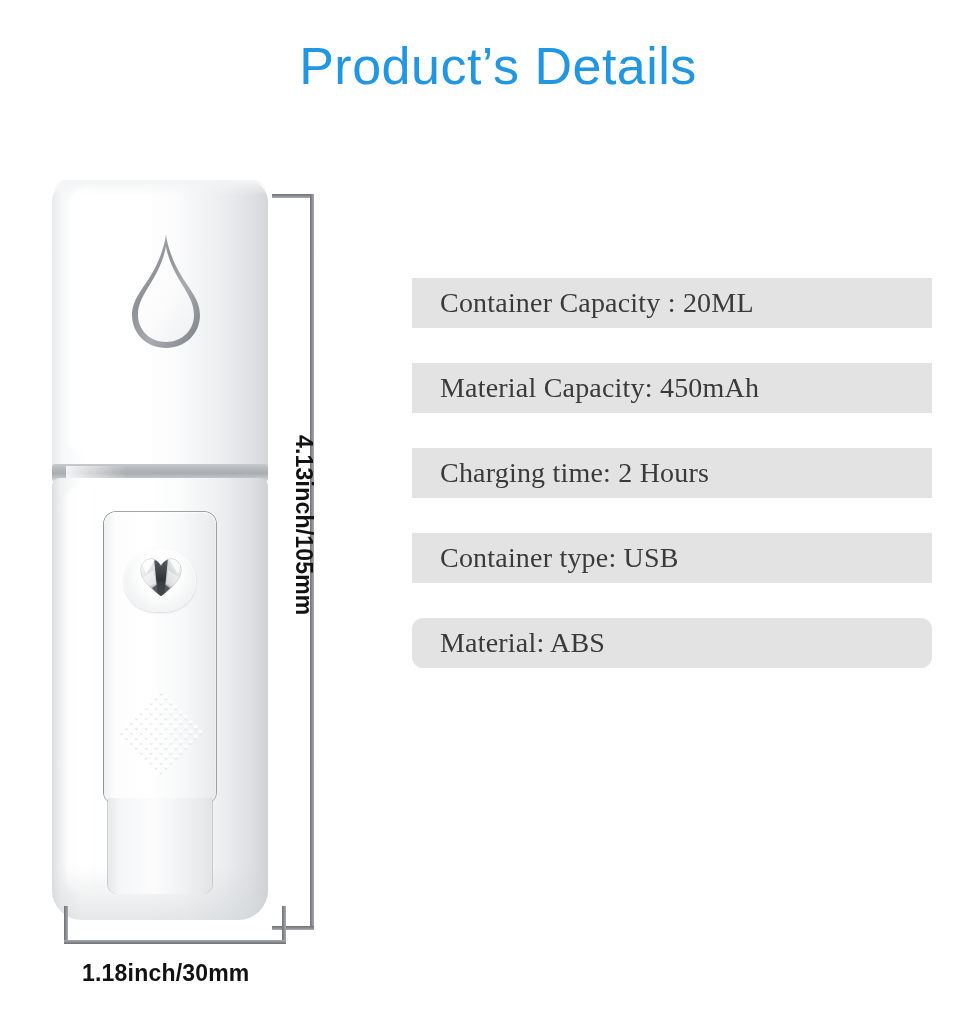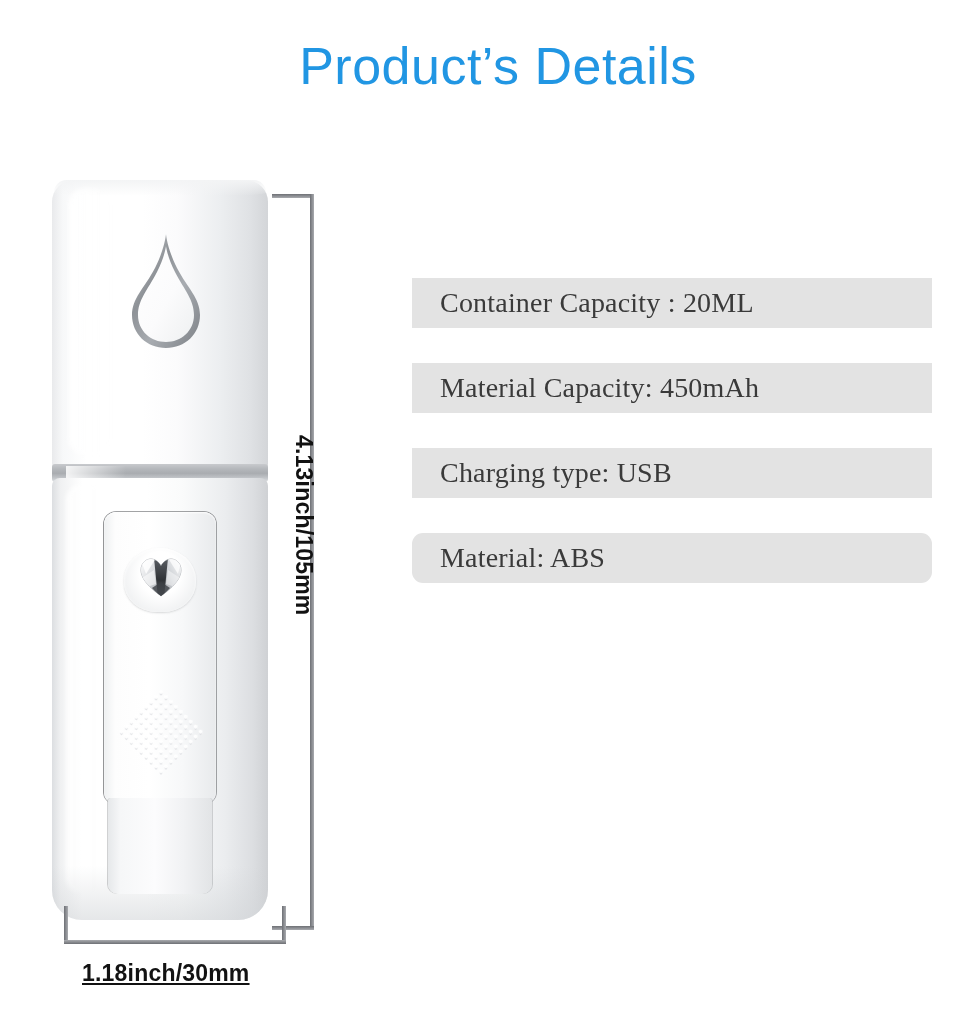--- a/index.html
+++ b/index.html
@@ -252,21 +252,20 @@
   }
   .dim-h-label{
     position:absolute;
     left:30px; top:780px;
     font-family:"Liberation Sans", sans-serif;
     font-weight:bold;
     font-size:23px;
     letter-spacing:0.2px;
     color:#121212;
     white-space:nowrap;
-    text-decoration:underline;
   }
 
   
   .spec-list{
     position:absolute;
     left:412px; top:278px;
     width:520px;
   }
   .spec-row{
     width:520px;
@@ -390,20 +389,23 @@
   </div>
 
   <div class="spec-list">
     <div class="spec-row">
       <span class="spec-text">Container Capacity : 20ML</span>
     </div>
     <div class="spec-row">
       <span class="spec-text">Material Capacity: 450mAh</span>
     </div>
     <div class="spec-row">
-      <span class="spec-text">Charging type: USB</span>
+      <span class="spec-text">Charging time: 2 Hours</span>
+    </div>
+    <div class="spec-row">
+      <span class="spec-text">Container type: USB</span>
     </div>
     <div class="spec-row">
       <span class="spec-text">Material: ABS</span>
     </div>
   </div>
 
 </div>
 
 </body></html>

